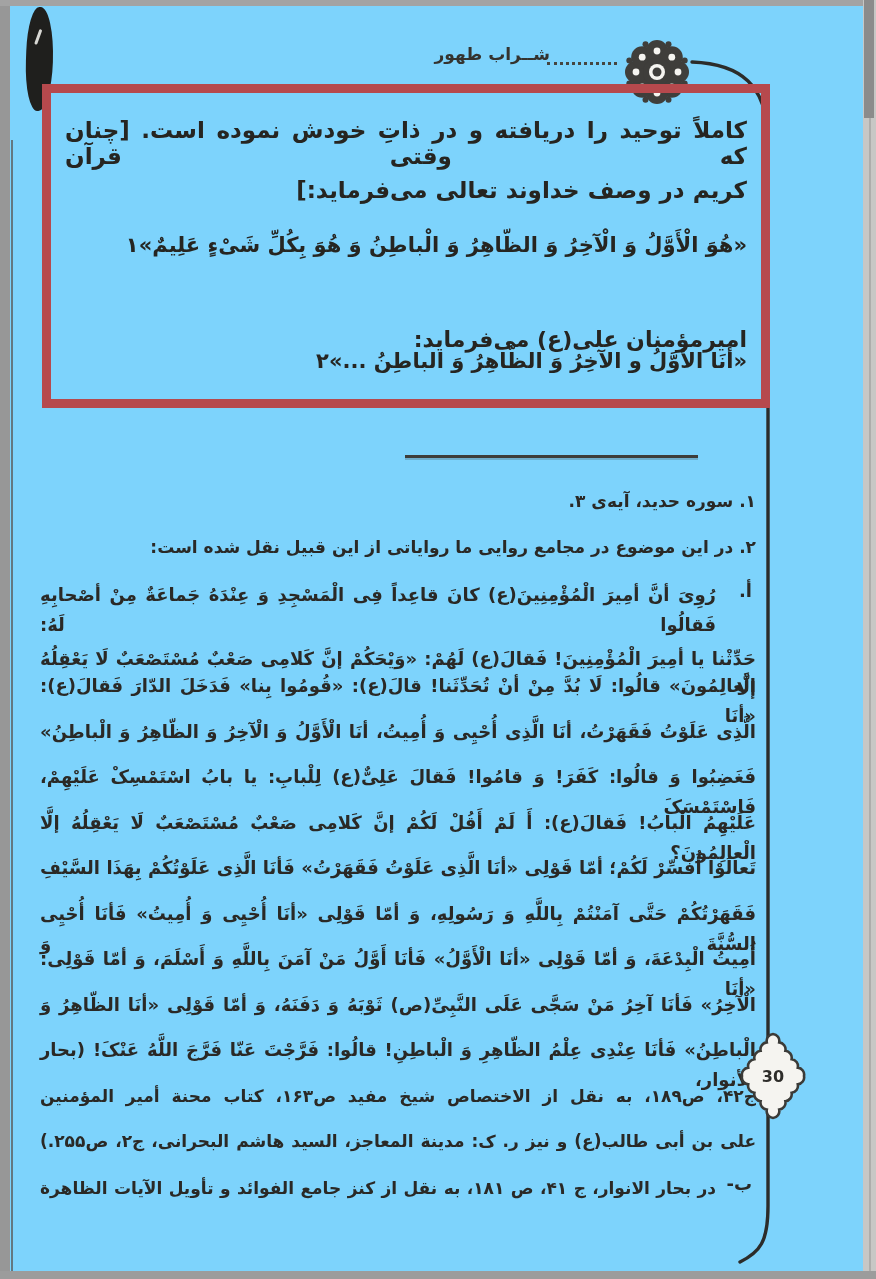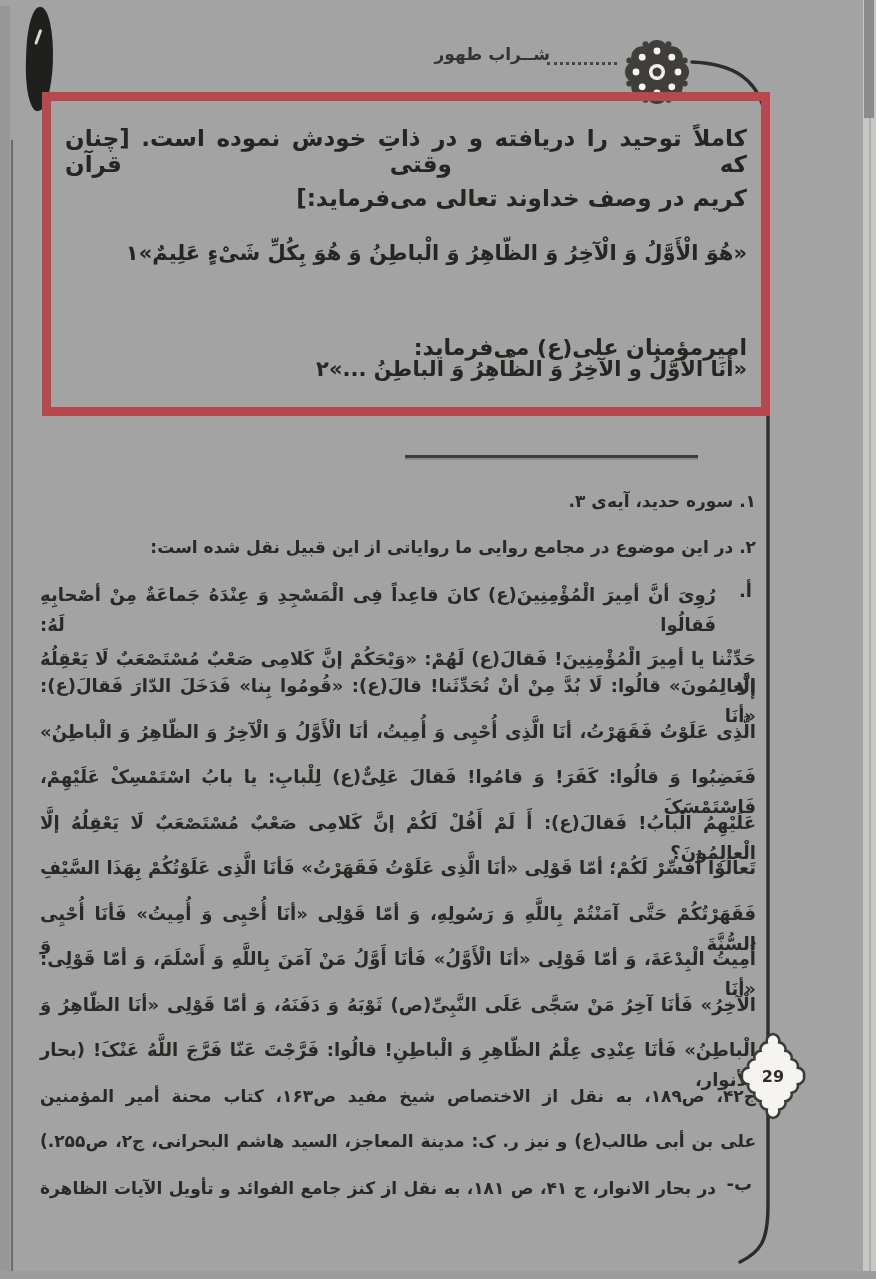--- a/index.html
+++ b/index.html
@@ -1,18 +1,18 @@
 <!DOCTYPE html>
 <html lang="fa"><head>
 <meta charset="utf-8">
 <style>
   html,body{margin:0;padding:0;background:#8f8f8f;}
   #scan{
     position:relative;width:876px;height:1279px;overflow:hidden;
-    background:#a3a3a3;color:#2a2926;
+    background:#7dd3fc;color:#2a2926;
     font-family:"DejaVu Sans",sans-serif;
   }
   
   .edge{position:absolute;}
   #edge-left{left:0;top:0;width:10px;height:1279px;background:#979797;}
   #edge-left-line{left:11px;top:140px;width:2px;height:1139px;background:#5a5a58;opacity:.75;}
   #edge-top{left:0;top:0;width:876px;height:6px;background:#a3a3a3;}
   #edge-right{right:0;top:0;width:13px;height:1279px;background:#c7c7c5;}
   #edge-right-dark{right:2px;top:0;width:10px;height:118px;background:#8b8b8b;}
   #edge-right-line{right:5px;top:118px;width:2px;height:1161px;background:#adadab;}
@@ -33,21 +33,21 @@
   #margin-line{position:absolute;left:0;top:0;width:876px;height:1279px;pointer-events:none;}
   #pagenum-ornament{position:absolute;left:738px;top:1030px;z-index:3;}
   #pagenum-label{
     position:absolute;left:738px;top:1030px;width:70px;height:92px;z-index:4;
     display:flex;align-items:center;justify-content:center;
     font-size:16px;font-weight:bold;color:#2e2d2a;
   }
 
   
   #red-box{
-    position:absolute;left:42px;top:92px;width:710px;height:306px;
+    position:absolute;left:42px;top:84px;width:710px;height:306px;
     border:9px solid #b6494d;background:transparent;z-index:2;
   }
   .box-line{
     position:absolute;right:14px;width:682px;direction:rtl;
     font-weight:bold;color:#262521;white-space:normal;
   }
   .box-line.justify{text-align:justify;text-align-last:justify;}
   .box-line.right{text-align:right;}
   .box-line.center{text-align:right;}
   #box-line-1{top:24px;font-size:23px;}
@@ -170,15 +170,15 @@
     <div class="fn-line persian indent-first" id="b1">در بحار الانوار، ج ۴۱، ص ۱۸۱، به نقل از کنز جامع الفوائد و تأویل الآیات الظاهرة</div>
   </div>
 
   <svg id="pagenum-ornament" width="70" height="92" viewBox="0 0 70 92">
     <path d="M35,4
              a7,7 0 0 1 6.2,8.4 a7,7 0 0 1 6.2,8.4 a7,7 0 0 1 6.2,8.4 a7,7 0 0 1 6.2,8.4 a7,7 0 0 1 6.2,8.4
              a7,7 0 0 1 -6.2,8.4 a7,7 0 0 1 -6.2,8.4 a7,7 0 0 1 -6.2,8.4 a7,7 0 0 1 -6.2,8.4 a7,7 0 0 1 -6.2,8.4
              a7,7 0 0 1 -6.2,-8.4 a7,7 0 0 1 -6.2,-8.4 a7,7 0 0 1 -6.2,-8.4 a7,7 0 0 1 -6.2,-8.4 a7,7 0 0 1 -6.2,-8.4
              a7,7 0 0 1 6.2,-8.4 a7,7 0 0 1 6.2,-8.4 a7,7 0 0 1 6.2,-8.4 a7,7 0 0 1 6.2,-8.4 a7,7 0 0 1 6.2,-8.4 Z" fill="#f5f4f0" stroke="#3b3b38" stroke-width="2.6"></path>
   </svg>
-  <div id="pagenum-label">29</div>
+  <div id="pagenum-label">30</div>
 
 </div>
 
 </body></html>

